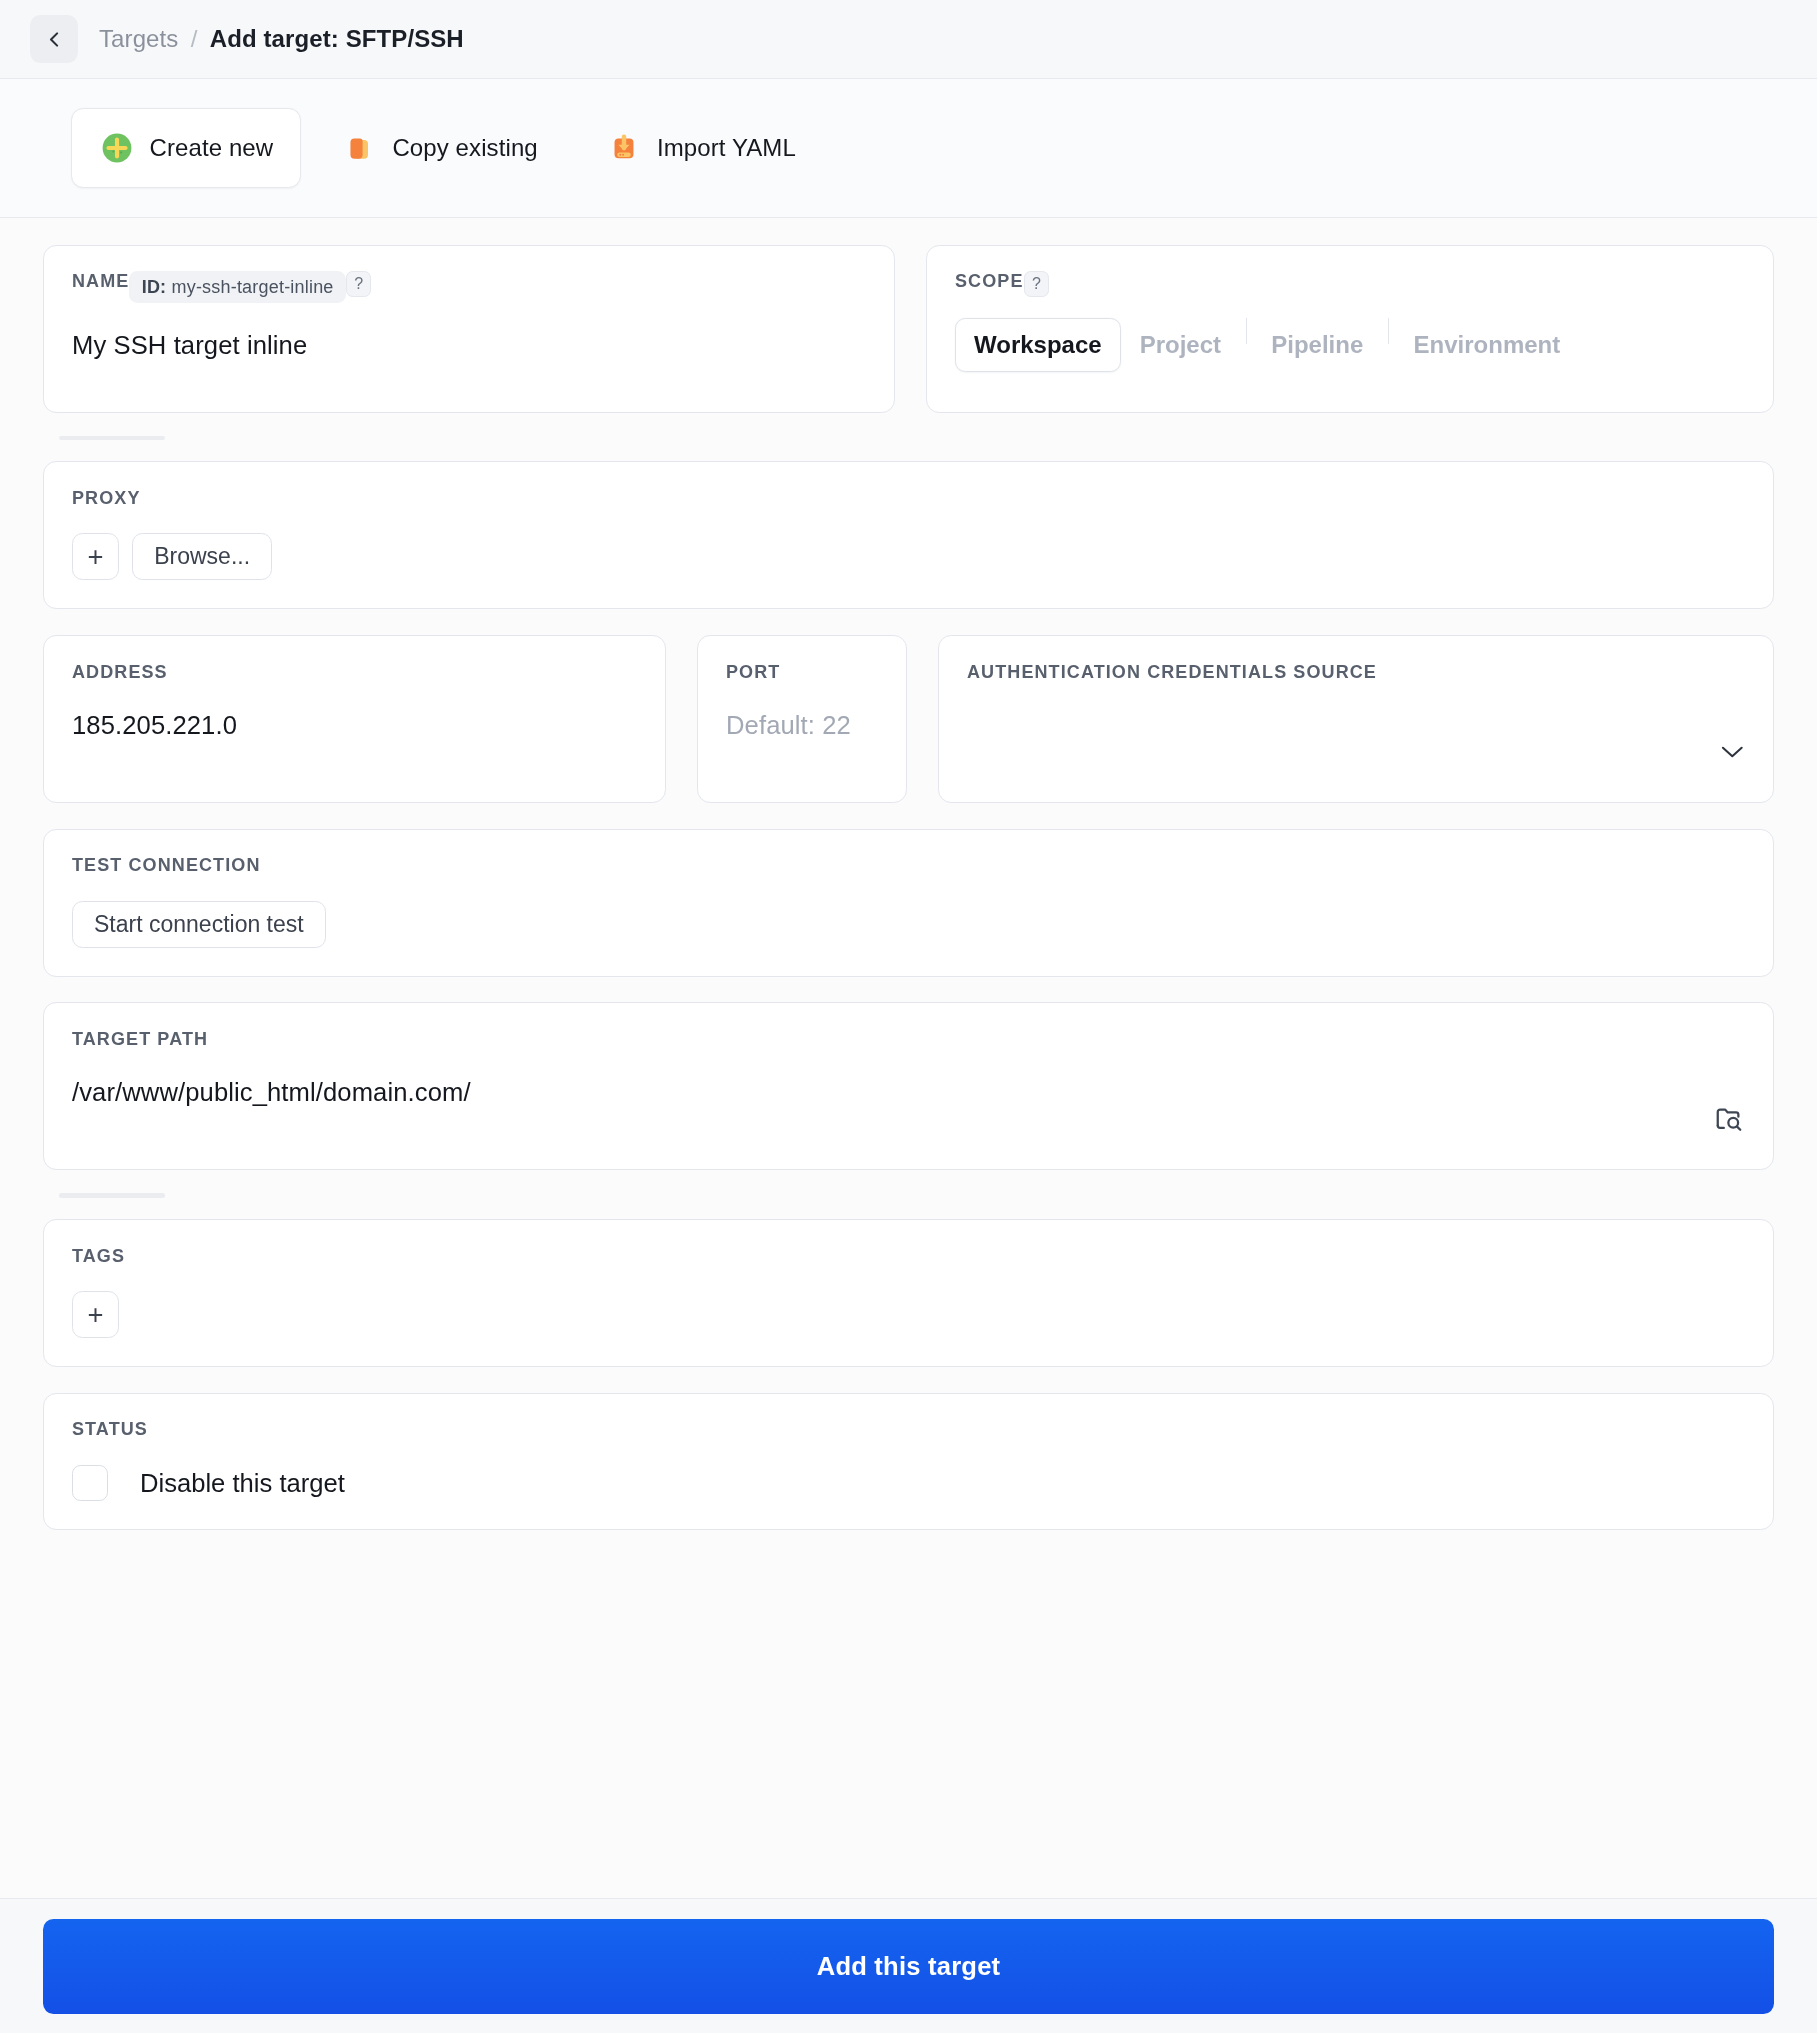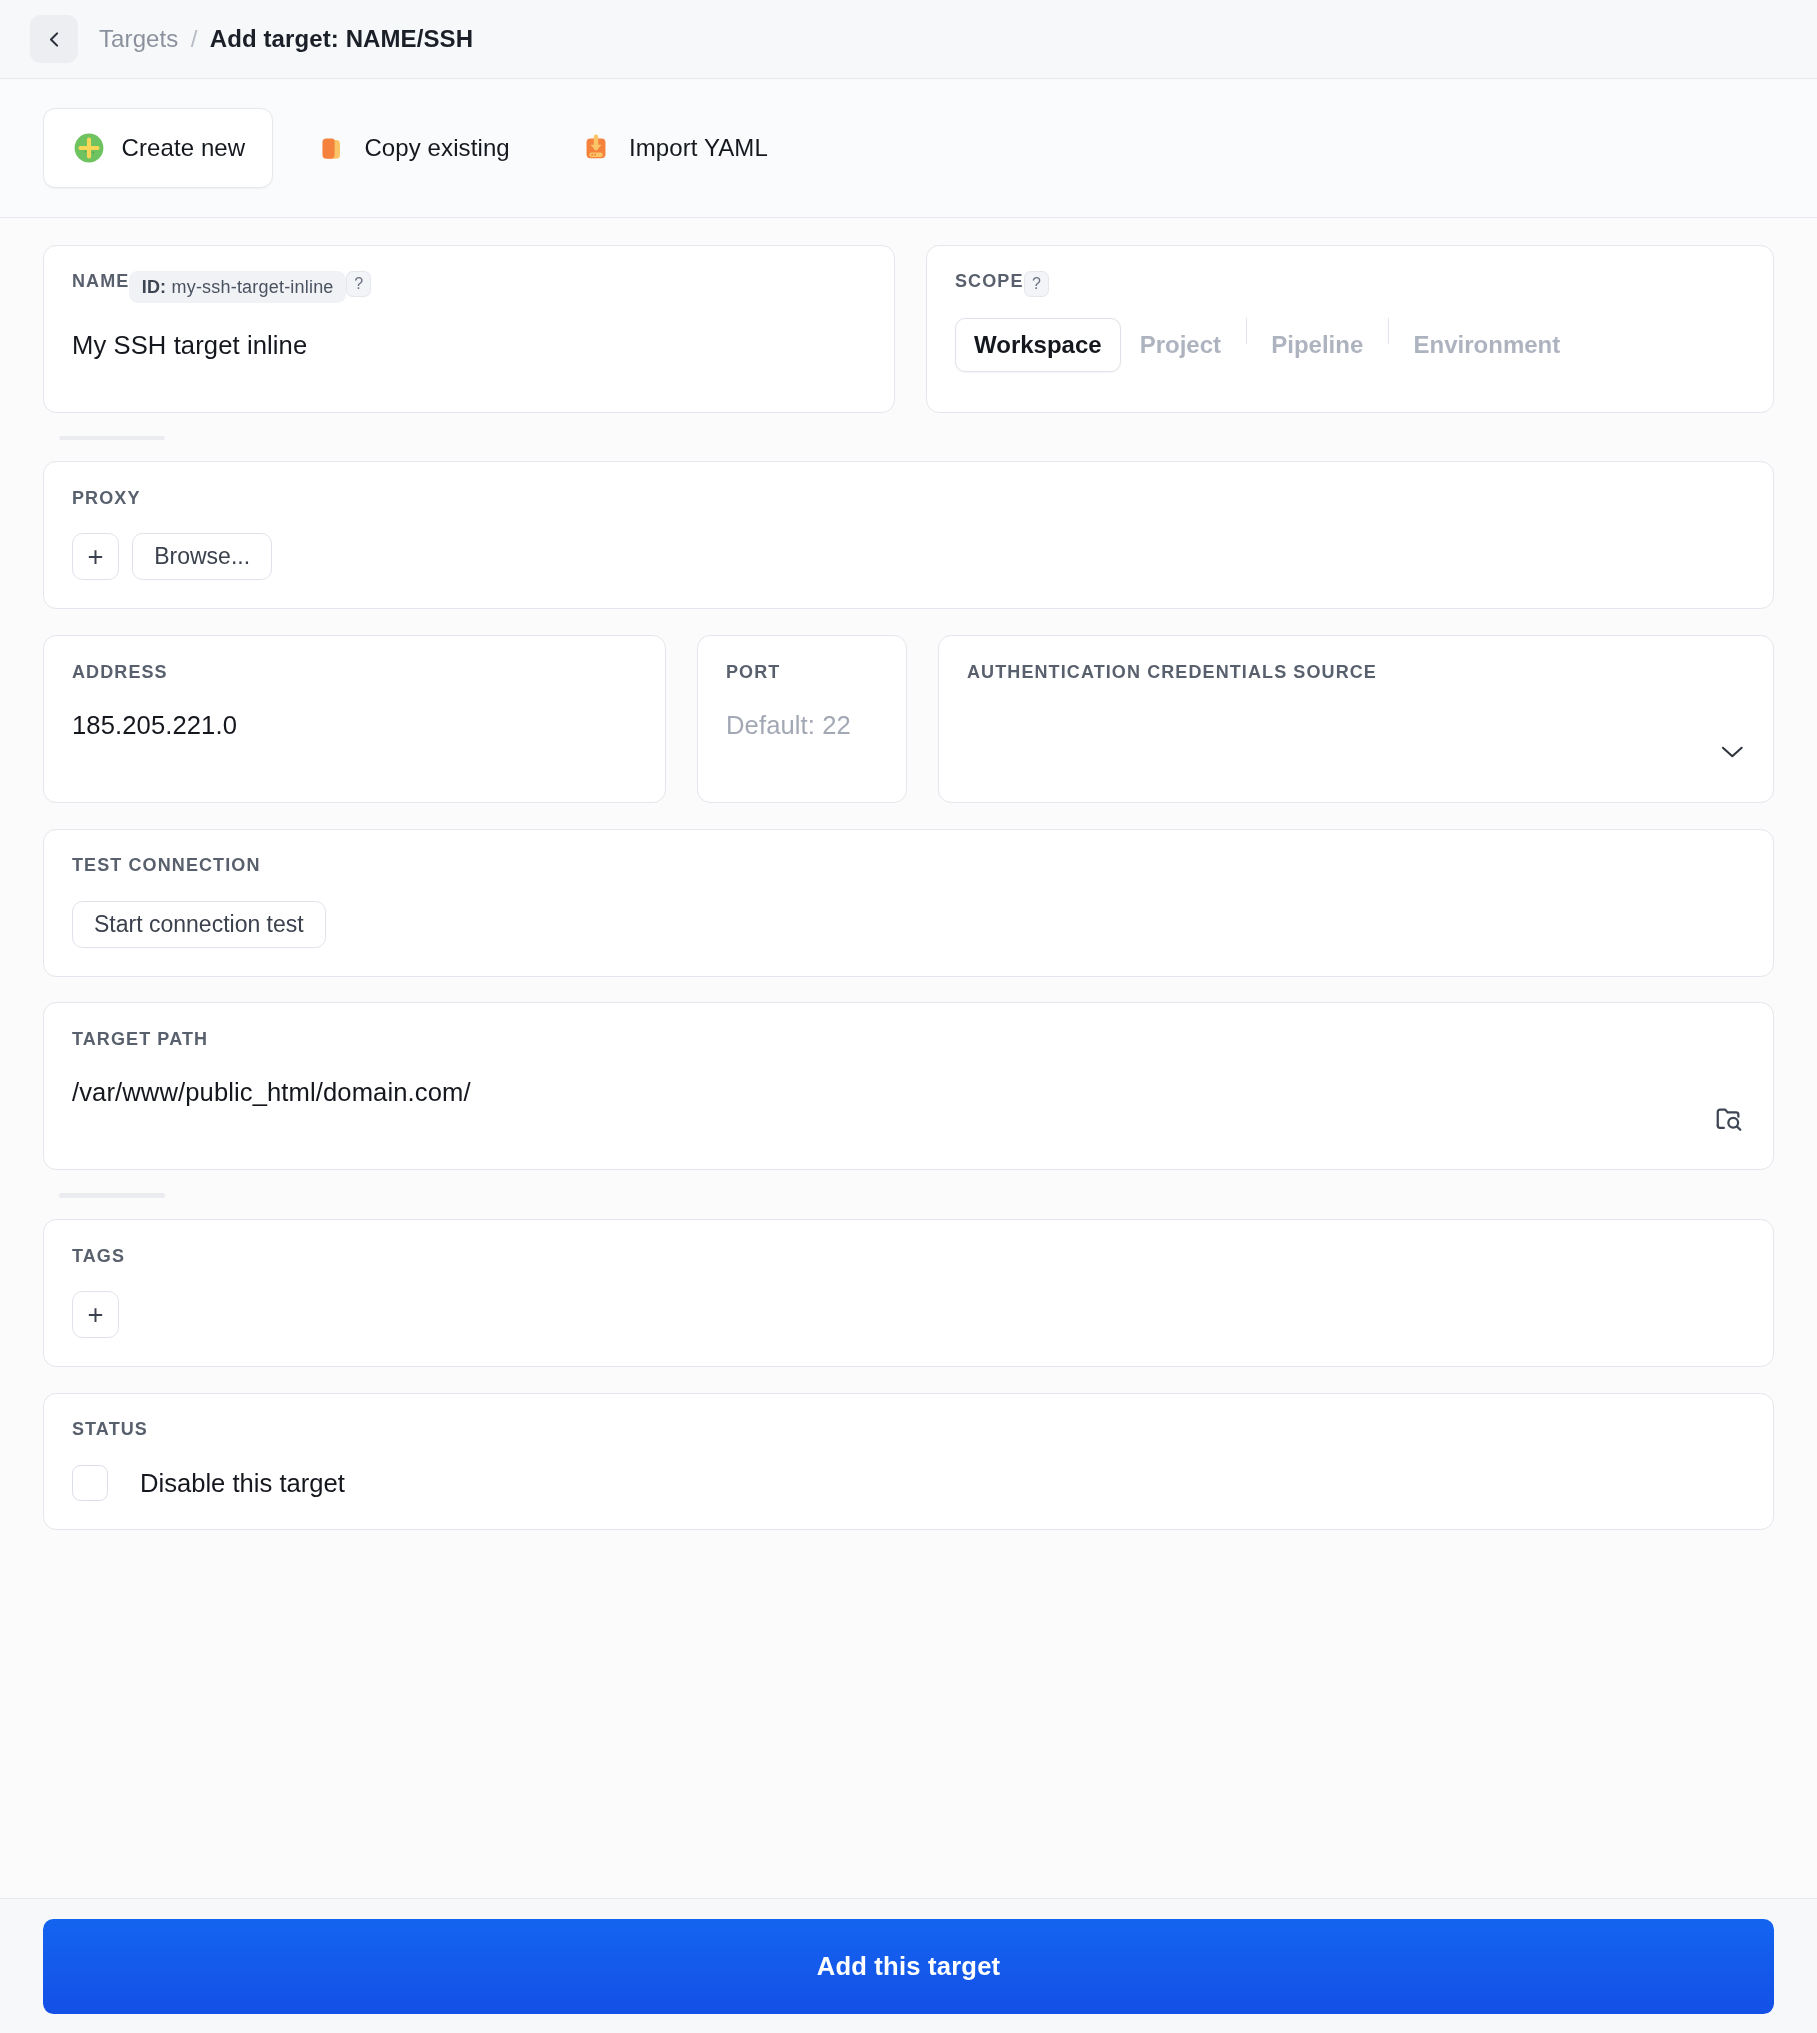--- a/index.html
+++ b/index.html
@@ -76,20 +76,21 @@
     border-radius: 12.3px;
     cursor: pointer;
     background: transparent;
     border: 0.9px solid transparent;
     white-space: nowrap;
   }
   .mode-btn.active {
     background: #ffffff;
     border: 0.9px solid #e6e8ed;
     box-shadow: 0 0.9px 1.9px rgba(20,30,60,.04);
+    margin-left: 28px;
   }
   .mode-label {
     font-size: 24px;
     color: #15181e;
     letter-spacing: 0.1px;
   }
   .ico { width: 36px; height: 36px; flex: 0 0 auto; display:block; }
 
   
   .body {
@@ -268,21 +269,21 @@
     <div class="back-btn">
       <span>
         <svg width="21" height="21" viewBox="0 0 24 24" fill="none" stroke="#2a303a" stroke-width="2.4" stroke-linecap="round" stroke-linejoin="round">
             <polyline points="15 5 8 12 15 19"></polyline>
           </svg>
       </span>
     </div>
     <div class="crumb-text">
       <span class="crumb-parent">Targets</span>
       <span class="crumb-sep">/</span>
-      <span class="crumb-current">Add target: NAME/SSH</span>
+      <span class="crumb-current">Add target: SFTP/SSH</span>
     </div>
   </div>
 
   <div class="toolbar">
 
     <div class="mode-btn active">
       <span>
         <svg class="ico" viewBox="0 0 40 40">
           <circle cx="20" cy="20" r="16" fill="#6ec260"></circle>
           <path d="M20 10.5 L20 29.5 M10.5 20 L29.5 20" stroke="#f7d758" stroke-width="4.6" stroke-linecap="round"></path>

